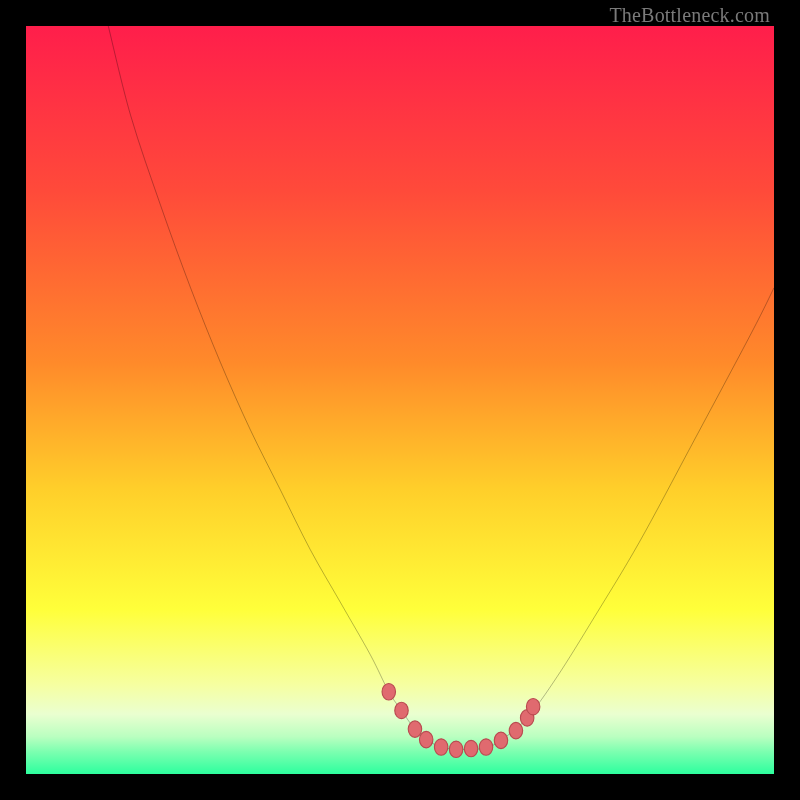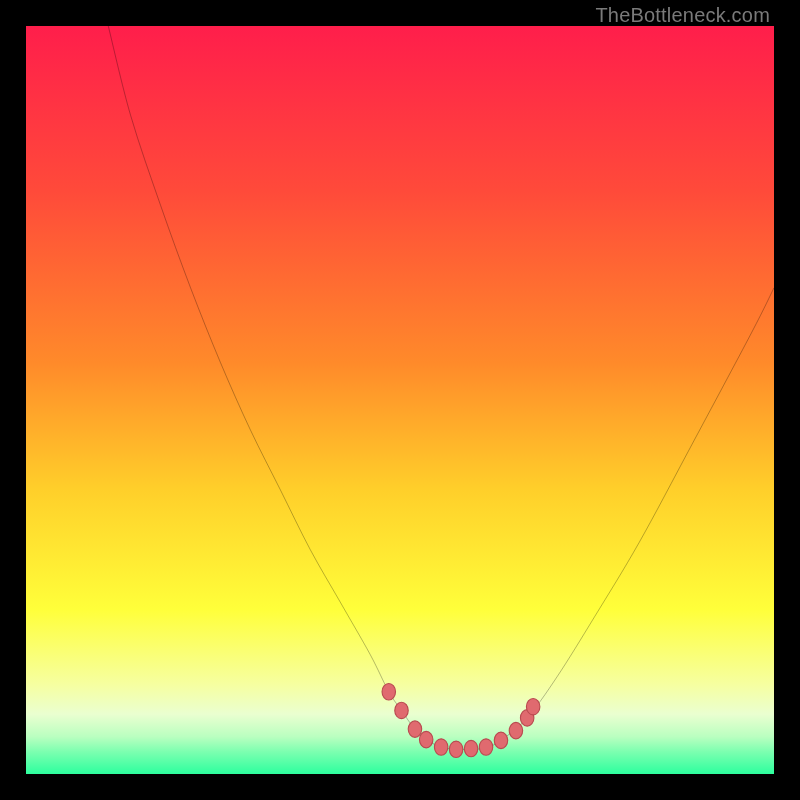--- a/index.html
+++ b/index.html
@@ -34,20 +34,21 @@
     height: 100%;
   }
   .watermark {
     position: absolute;
     top: 4px;
     right: 30px;
     font-size: 20px;
     color: #7a7a7a;
     font-weight: 500;
     letter-spacing: 0.2px;
+    font-family: Liberation Serif, serif;
   }
 </style>
 </head>
 <body>
 
 <div class="chart-frame">
   <svg class="chart-bg" viewBox="0 0 100 100" preserveAspectRatio="none">
     <defs>
       <linearGradient id="bg-grad" x1="0" y1="0" x2="0" y2="1">
           <stop offset="0%" stop-color="#ff1e4b"></stop>

